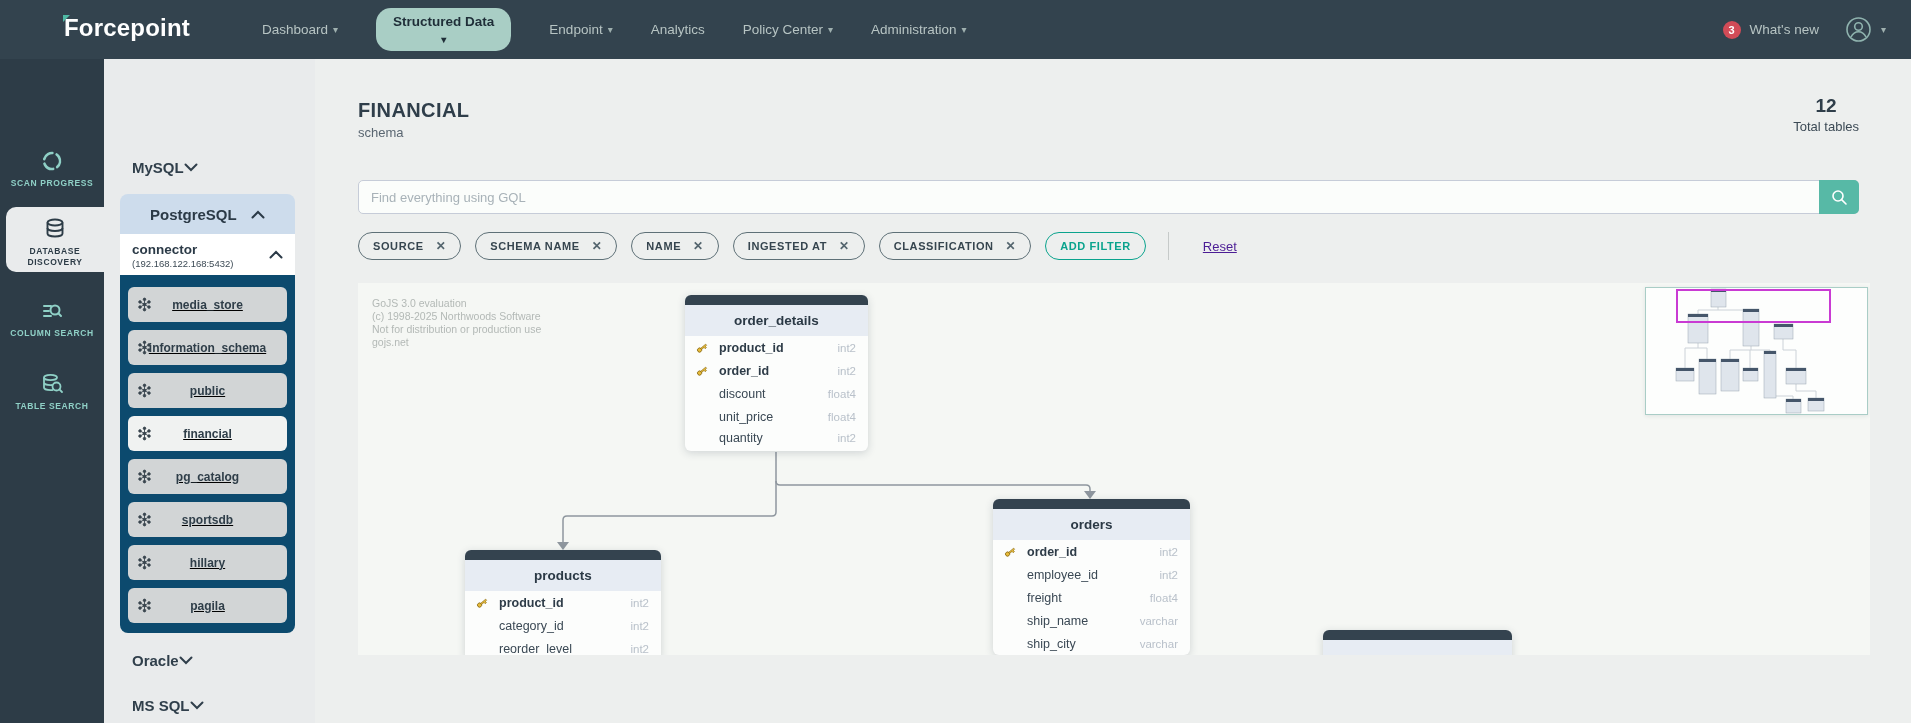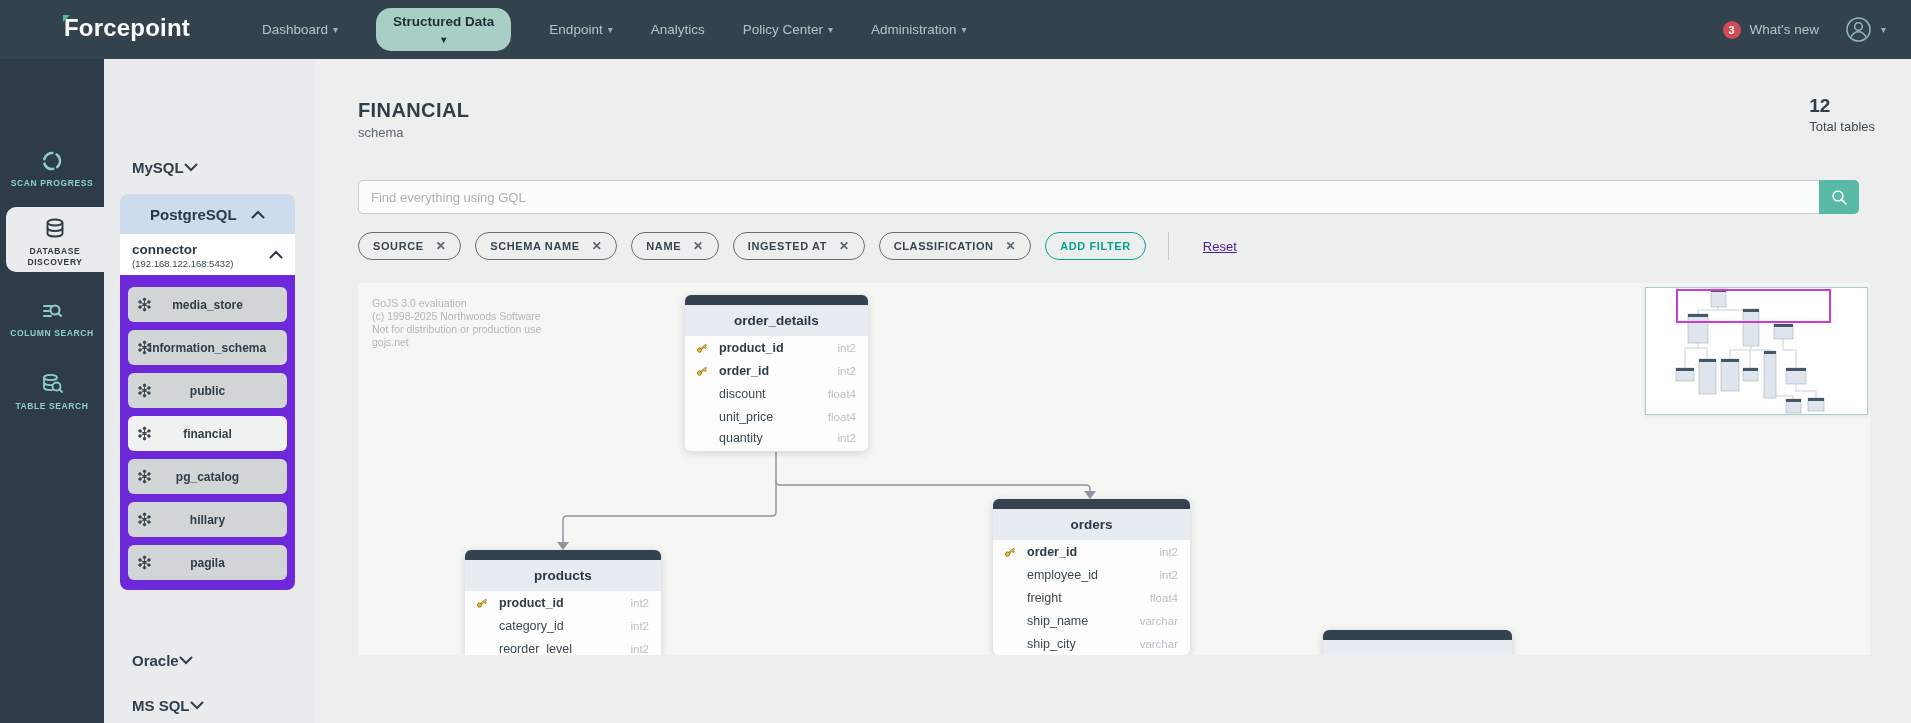--- a/index.html
+++ b/index.html
@@ -30,30 +30,30 @@
   .ibitem svg { display:block; }
 
   
   .dbpanel { position:absolute; left:104px; top:59px; width:211px; height:664px; background:#e9ebec; z-index:10; }
   .dbheader { position:absolute; left:16px; width:175px; height:30px; display:flex; align-items:center; color:#303f4b; font-size:15px; font-weight:bold; cursor:pointer; padding:0 6px 0 12px; }
   .pgroup { position:absolute; left:16px; top:135px; width:175px; }
   .pgheader { height:40px; background:#cddcec; border-radius:8px 8px 0 0; display:flex; align-items:center; justify-content:space-between; padding:0 30px; color:#2b3a47; font-size:15px; font-weight:bold; cursor:pointer; }
   .connector { background:#ffffff; padding:8px 12px 6px; display:flex; align-items:flex-start; justify-content:space-between; cursor:pointer; }
   .connector .cname { color:#2b3a47; font-size:13.5px; font-weight:bold; line-height:15px; }
   .connector .caddr { color:#3c4a55; font-size:9.5px; margin-top:1px; }
-  .schemalist { background:#6d28d9; border-radius:0 0 8px 8px; padding:4px 8px 10px; }
+  .schemalist { background:#0c4a6e; border-radius:0 0 8px 8px; padding:4px 8px 10px;text-decoration:underline; }
   .schemapill { position:relative; height:35px; background:#d2d5d6; border-radius:6px; margin-top:8px; display:flex; align-items:center; justify-content:center; color:#2f3e49; font-size:12px; font-weight:bold; cursor:pointer; }
   .schemapill.selected { background:#f0f2f1; }
   .schemapill .clustericon { position:absolute; left:9px; top:10px; }
 
   
   .content { position:absolute; left:315px; top:59px; width:1596px; height:664px; background:#edefee; }
   .pagetitle { position:absolute; left:43px; top:40px; color:#2f3e4a; font-size:20px; font-weight:bold; letter-spacing:0.4px; }
   .pagesub { position:absolute; left:43px; top:66px; color:#5a6671; font-size:13px; }
-  .totals { position:absolute; right:36px; top:36px; text-align:left; }
+  .totals { position:absolute; right:52px; top:36px; text-align:center; }
   .totals .num { color:#2f3e4a; font-size:19px; font-weight:bold; }
   .totals .lbl { color:#3c4a55; font-size:13px; margin-top:2px; }
 
   .searchwrap { position:absolute; left:43px; top:121px; width:1501px; height:34px; }
   .searchwrap input { width:100%; height:34px; border:1px solid #c6ccd8; border-radius:5px; background:#fbfdfb; padding:0 52px 0 12px; font-size:13px; color:#3c4a55; font-family:"Liberation Sans", sans-serif; outline:none; }
   .searchwrap input::placeholder { color:#a8b2b8; }
   .searchbtn { position:absolute; right:0; top:0; width:40px; height:34px; border:none; background:#57b9a6; border-radius:0 5px 5px 0; cursor:pointer; display:flex; align-items:center; justify-content:center; }
 
   .filterrow { position:absolute; left:43px; top:173px; height:28px; display:flex; align-items:center; }
   .chip { height:28px; border:1.5px solid #5e7077; border-radius:15px; display:flex; align-items:center; gap:12px; padding:0 14px; margin-right:14px; color:#36454f; font-size:11px; font-weight:bold; letter-spacing:0.6px; cursor:pointer; white-space:nowrap; }
@@ -255,20 +255,35 @@
                 <circle cx="7" cy="7" r="1.3"></circle>
                 <circle cx="7" cy="2.2" r="1.2"></circle>
                 <circle cx="11.2" cy="4.6" r="1.2"></circle>
                 <circle cx="11.2" cy="9.4" r="1.2"></circle>
                 <circle cx="7" cy="11.8" r="1.2"></circle>
                 <circle cx="2.8" cy="9.4" r="1.2"></circle>
                 <circle cx="2.8" cy="4.6" r="1.2"></circle>
               </g>
             </svg>
           <span>pg_catalog</span>
+        </div>
+        <div class="schemapill">
+          <svg class="clustericon" width="15" height="15" viewBox="0 0 14 14">
+              <g stroke="#39454e" stroke-width="0.8" fill="#39454e">
+                <path d="M7 7L7 2.2M7 7l4.2 2.4M7 7L2.8 9.4M7 7l4.2-2.4M7 7L2.8 4.6M7 7v4.8" fill="none"></path>
+                <circle cx="7" cy="7" r="1.3"></circle>
+                <circle cx="7" cy="2.2" r="1.2"></circle>
+                <circle cx="11.2" cy="4.6" r="1.2"></circle>
+                <circle cx="11.2" cy="9.4" r="1.2"></circle>
+                <circle cx="7" cy="11.8" r="1.2"></circle>
+                <circle cx="2.8" cy="9.4" r="1.2"></circle>
+                <circle cx="2.8" cy="4.6" r="1.2"></circle>
+              </g>
+            </svg>
+          <span>sportsdb</span>
         </div>
         <div class="schemapill">
           <svg class="clustericon" width="15" height="15" viewBox="0 0 14 14">
               <g stroke="#39454e" stroke-width="0.8" fill="#39454e">
                 <path d="M7 7L7 2.2M7 7l4.2 2.4M7 7L2.8 9.4M7 7l4.2-2.4M7 7L2.8 4.6M7 7v4.8" fill="none"></path>
                 <circle cx="7" cy="7" r="1.3"></circle>
                 <circle cx="7" cy="2.2" r="1.2"></circle>
                 <circle cx="11.2" cy="4.6" r="1.2"></circle>
                 <circle cx="11.2" cy="9.4" r="1.2"></circle>
                 <circle cx="7" cy="11.8" r="1.2"></circle>

